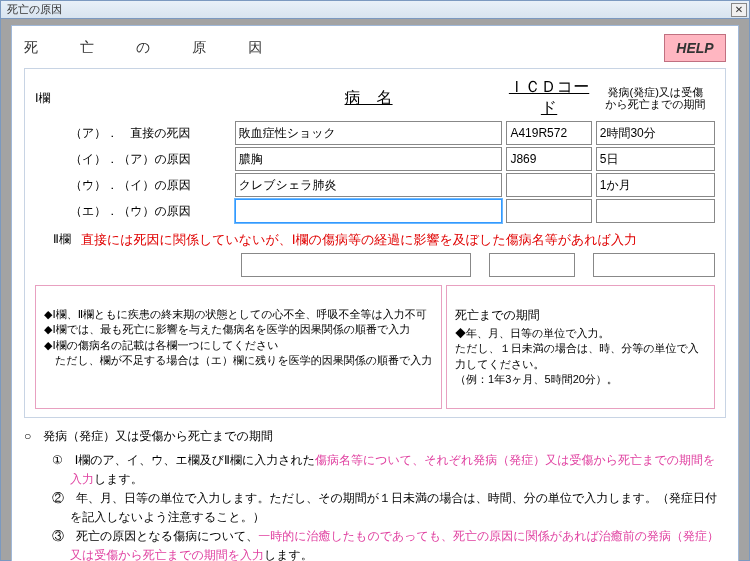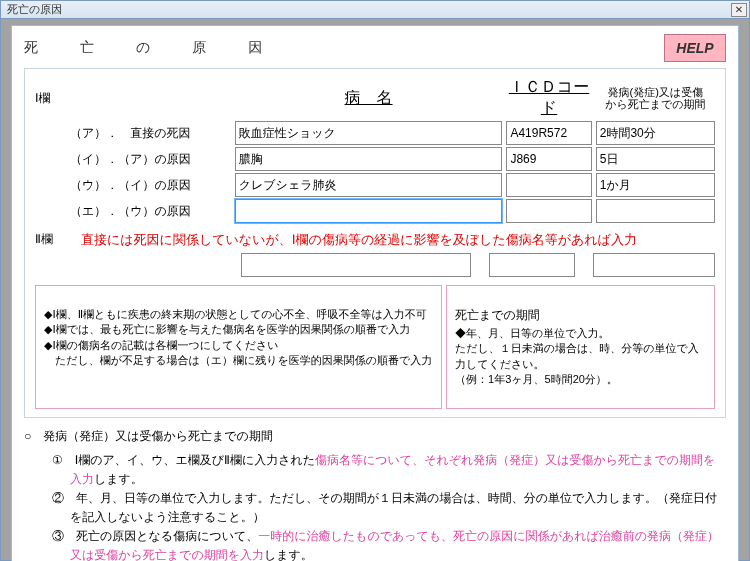--- a/index.html
+++ b/index.html
@@ -91,20 +91,21 @@
       border: 1px solid #888;
       padding: 11px 3px;
       font-size: 12px;
       font-family: inherit;
     }
     input.focused { border: 1px solid #3399ff; outline: 1px solid #6bb8ff; }
     .ii-label-row {
       display: flex;
       margin-top: 8px;
       margin-bottom: 4px;
+      text-align: right;
     }
     .ii-note { color: #e00000; font-size: 13px; margin-left: 10px;}
     .ii-inputs {
       display: flex;
       gap: 18px;
       padding-left: 206px;
     }
     .ii-inputs input { width: 148px; }
     .ii-inputs .col-icd-in { width: 86px; }
     .ii-inputs .col-period-in { width: 122px; }

